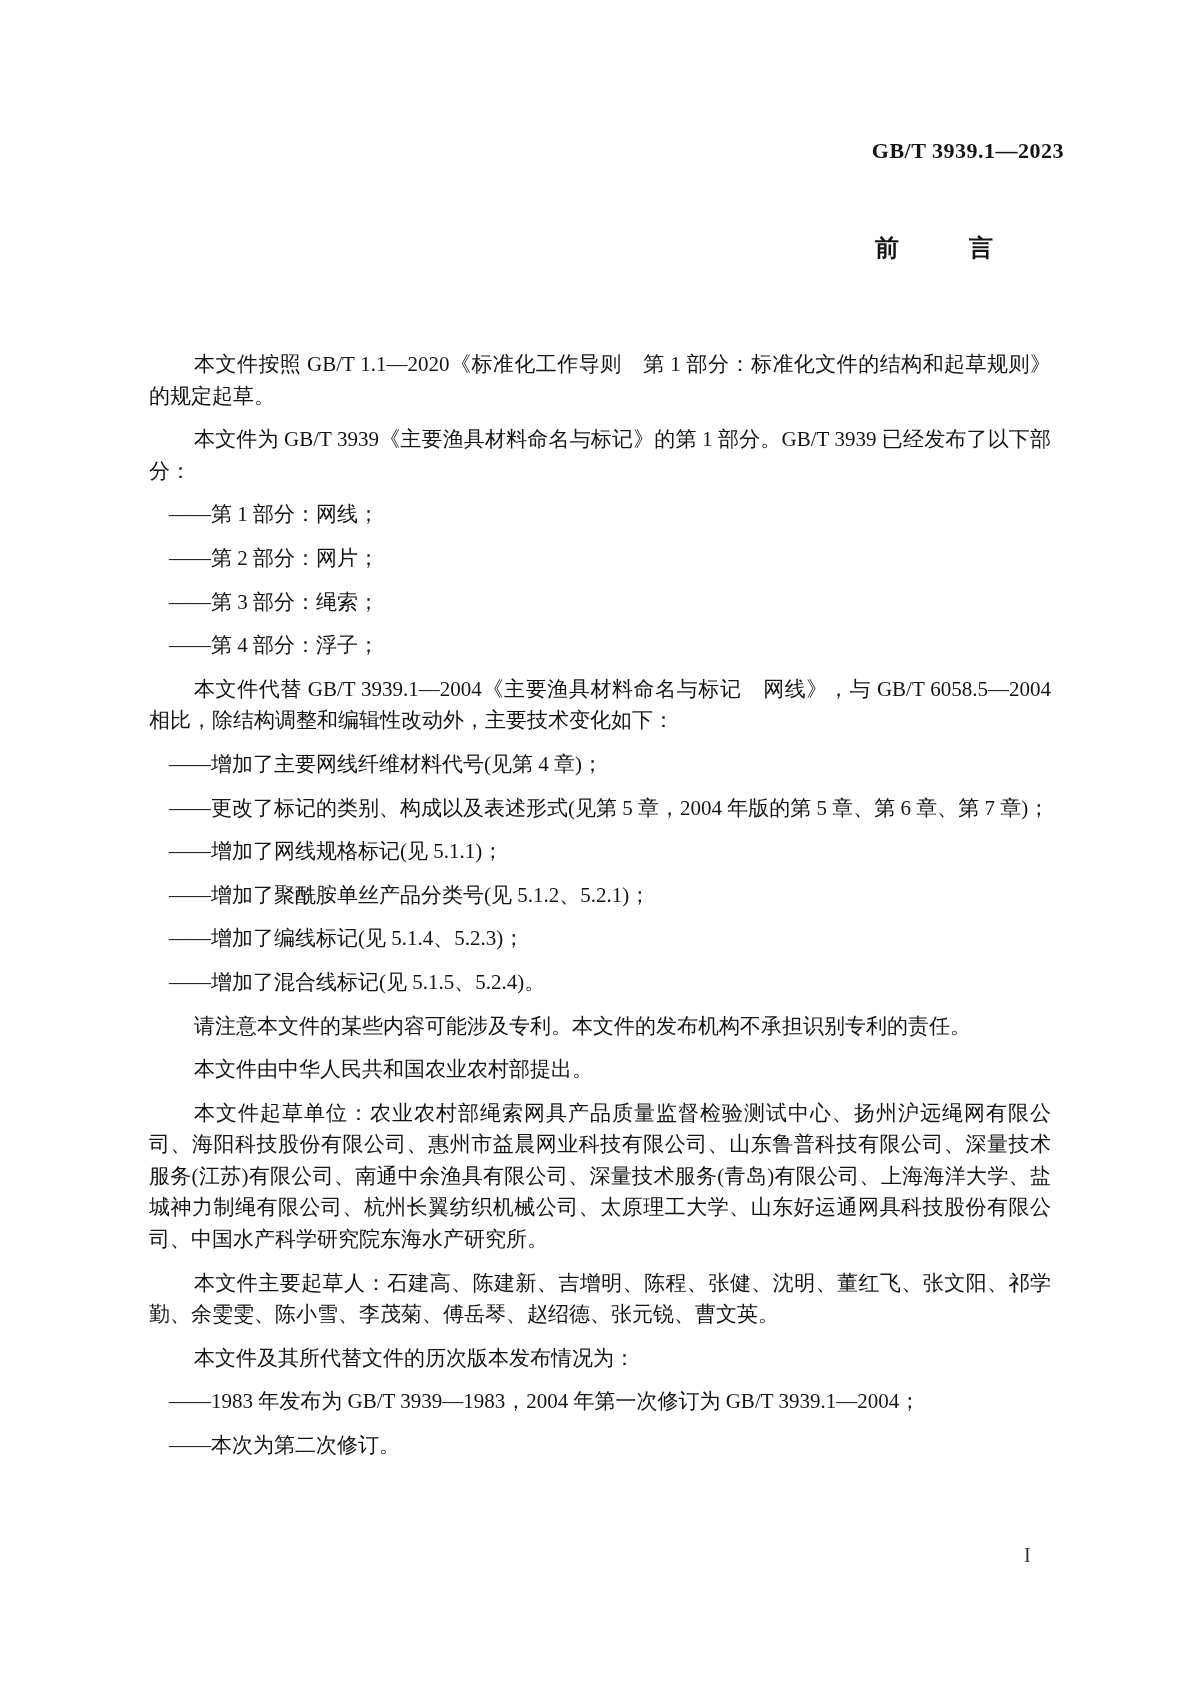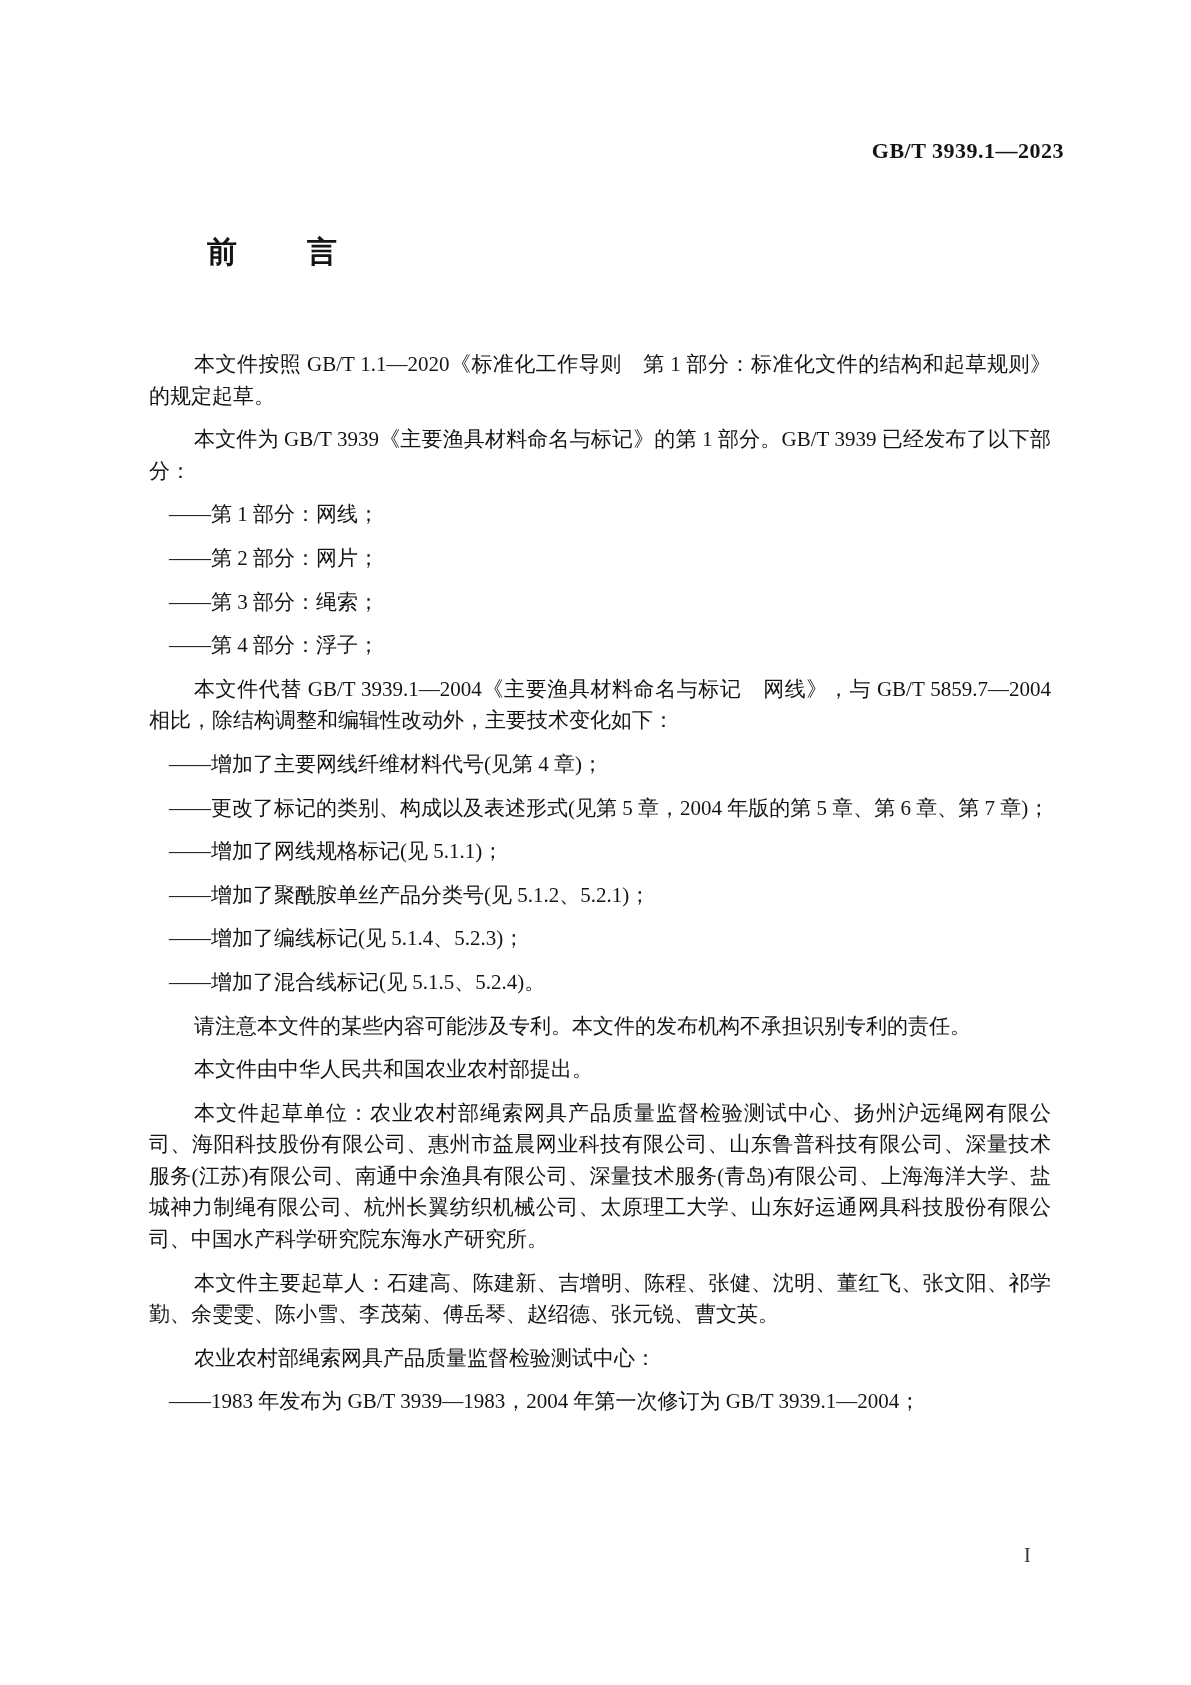--- a/index.html
+++ b/index.html
@@ -24,22 +24,22 @@
       font-weight: bold;
       letter-spacing: 0.5px;
       white-space: nowrap;
     }
     .title {
       position: absolute;
       top: 232px;
       left: 137px;
       width: 926px;
       margin: 0;
-      text-align: left;
-      font-size: 30px;
+      text-align: right;
+      font-size: 24px;
       font-weight: bold;
       letter-spacing: 70px;   
       padding-left: 70px;     
       box-sizing: border-box;
       white-space: nowrap;
     }
     .body-text {
       position: absolute;
       top: 337px;
       left: 137px;
@@ -76,29 +76,30 @@
 
   <h1 class="title">前言</h1>
 
   <div class="body-text">
       <p class="para">本文件按照 GB/T 1.1—2020《标准化工作导则　第 1 部分：标准化文件的结构和起草规则》的规定起草。</p>
       <p class="para">本文件为 GB/T 3939《主要渔具材料命名与标记》的第 1 部分。GB/T 3939 已经发布了以下部分：</p>
       <p class="item">——第 1 部分：网线；</p>
       <p class="item">——第 2 部分：网片；</p>
       <p class="item">——第 3 部分：绳索；</p>
       <p class="item">——第 4 部分：浮子；</p>
-      <p class="para">本文件代替 GB/T 3939.1—2004《主要渔具材料命名与标记　网线》，与 GB/T 5859.7—2004 相比，除结构调整和编辑性改动外，主要技术变化如下：</p>
+      <p class="para">本文件代替 GB/T 3939.1—2004《主要渔具材料命名与标记　网线》，与 GB/T 6058.5—2004 相比，除结构调整和编辑性改动外，主要技术变化如下：</p>
       <p class="item">——增加了主要网线纤维材料代号(见第 4 章)；</p>
       <p class="item">——更改了标记的类别、构成以及表述形式(见第 5 章，2004 年版的第 5 章、第 6 章、第 7 章)；</p>
       <p class="item">——增加了网线规格标记(见 5.1.1)；</p>
       <p class="item">——增加了聚酰胺单丝产品分类号(见 5.1.2、5.2.1)；</p>
       <p class="item">——增加了编线标记(见 5.1.4、5.2.3)；</p>
       <p class="item">——增加了混合线标记(见 5.1.5、5.2.4)。</p>
       <p class="para">请注意本文件的某些内容可能涉及专利。本文件的发布机构不承担识别专利的责任。</p>
       <p class="para">本文件由中华人民共和国农业农村部提出。</p>
       <p class="para">本文件起草单位：农业农村部绳索网具产品质量监督检验测试中心、扬州沪远绳网有限公司、海阳科技股份有限公司、惠州市益晨网业科技有限公司、山东鲁普科技有限公司、深量技术服务(江苏)有限公司、南通中余渔具有限公司、深量技术服务(青岛)有限公司、上海海洋大学、盐城神力制绳有限公司、杭州长翼纺织机械公司、太原理工大学、山东好运通网具科技股份有限公司、中国水产科学研究院东海水产研究所。</p>
       <p class="para">本文件主要起草人：石建高、陈建新、吉增明、陈程、张健、沈明、董红飞、张文阳、祁学勤、余雯雯、陈小雪、李茂菊、傅岳琴、赵绍德、张元锐、曹文英。</p>
-      <p class="para">农业农村部绳索网具产品质量监督检验测试中心：</p>
+      <p class="para">本文件及其所代替文件的历次版本发布情况为：</p>
       <p class="item">——1983 年发布为 GB/T 3939—1983，2004 年第一次修订为 GB/T 3939.1—2004；</p>
+      <p class="item">——本次为第二次修订。</p>
     </div>
 
   <div class="page-number">I</div>
 </div>
 
 </body></html>

